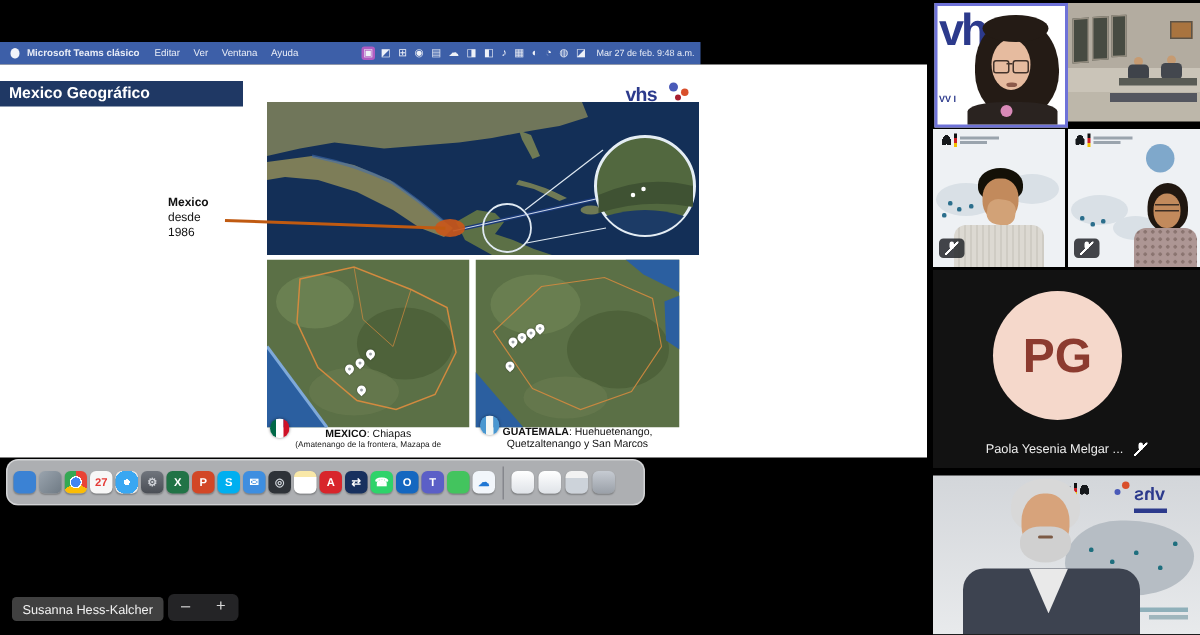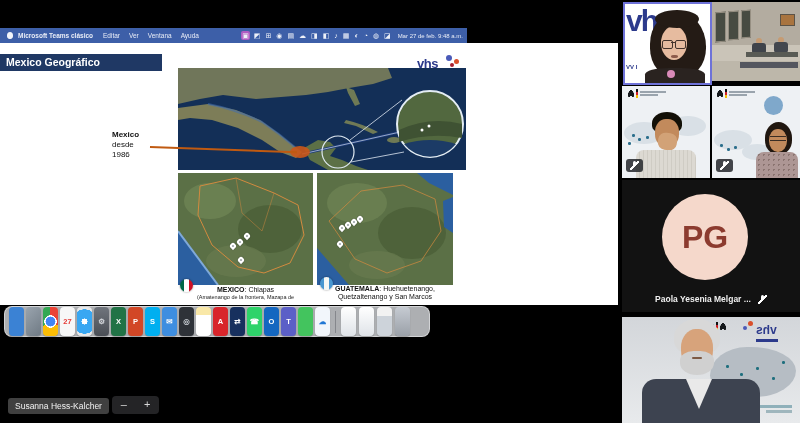--- a/index.html
+++ b/index.html
@@ -52,21 +52,21 @@
   .cap{position:absolute;text-align:center;color:#111;}
   .cap .l1{font-size:7px;}
   .cap .l1 .b{font-weight:bold;}
   .cap .l2{font-size:5.5px;margin-top:1px;color:#222;}
   .cap .l2b{font-size:7px;margin-top:1px;}
 
   
   .dock{position:absolute;left:4px;top:306px;width:426px;height:31px;background:rgba(222,224,228,.78);
         border:1px solid rgba(255,255,255,.45);border-radius:8px;box-sizing:border-box;
         display:flex;align-items:center;padding:0 4px;gap:2px;}
-  .dicon{width:15px;height:29px;border-radius:4px;flex:0 0 auto;display:flex;align-items:center;
+  .dicon{width:15px;height:15px;border-radius:4px;flex:0 0 auto;display:flex;align-items:center;
          justify-content:center;font-size:7.5px;font-weight:bold;color:#fff;
          box-shadow:0 1px 1px rgba(0,0,0,.25);overflow:hidden;}
   .dock-div{width:1px;height:22px;background:rgba(60,60,70,.35);margin:0 3px;flex:0 0 auto;}
 
   .pill{position:absolute;left:8px;top:398px;height:16px;background:#404040;border-radius:3px;
         color:#f2f2f2;font-size:8.5px;line-height:16px;padding:0 7px;}
   .zoomctl{position:absolute;left:112px;top:396px;width:47px;height:18px;background:#242426;
            border-radius:4px;display:flex;color:#d9d9d9;}
   .zoomctl .zb{flex:1;text-align:center;font-size:11px;line-height:17px;cursor:default;}
 
@@ -382,21 +382,21 @@
       <div class="abs" style="left:44px;top:66px;width:42px;height:26px;background:#ad9694;background-image:radial-gradient(#8a7470 1px,transparent 1px);background-size:5px 5px;border-radius:8px 8px 0 0;"></div>
       <div class="mute-badge">
           <span class="mic-off"></span>
         </div>
     </div>
 
     <div class="tile" style="left:0;top:180px;width:178px;height:132px;background:#121212;">
       <div class="abs" style="left:40px;top:14px;width:86px;height:86px;background:#f5d8cb;border-radius:50%;display:flex;align-items:center;justify-content:center;">
         <span style="font-size:32px;font-weight:bold;color:#8c3b2f;">PG</span>
       </div>
-      <div class="abs" style="left:0;bottom:8px;width:100%;display:flex;align-items:center;justify-content:center;gap:7px;font-weight:bold;">
+      <div class="abs" style="left:0;bottom:8px;width:100%;display:flex;align-items:center;justify-content:center;gap:7px;">
         <span style="font-size:8.5px;color:#efefef;">Paola Yesenia Melgar ...</span>
         <span class="mic-off"></span>
       </div>
     </div>
 
     <div class="tile" style="left:0;top:317px;width:178px;height:106px;background:linear-gradient(180deg,#d3d6da,#e8eaec);">
       <div class="abs" style="left:134px;top:3px;">
         <span class="mirr" style="font-size:12px;font-weight:bold;color:#2c3a8c;">vhs</span>
         <span class="dot abs" style="left:-8px;top:1px;width:5px;height:5px;background:#d94f2b;border-radius:50%;"></span>
         <span class="dot abs" style="left:-13px;top:6px;width:4px;height:4px;background:#4a5ab8;border-radius:50%;"></span>

